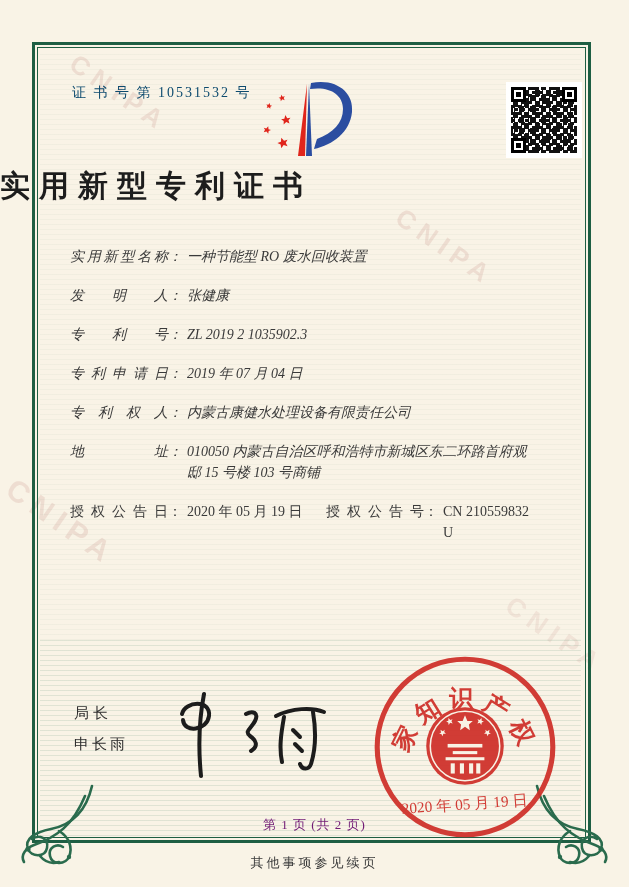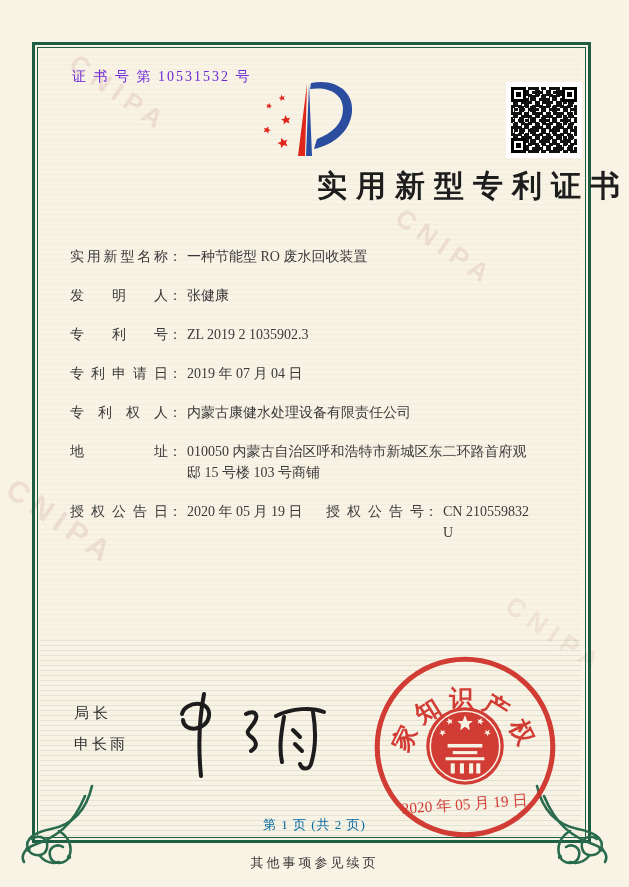--- a/index.html
+++ b/index.html
@@ -19,56 +19,56 @@
     background:repeating-linear-gradient(0deg,rgba(70,130,100,0.14) 0 1px,transparent 1px 5px);}
   
   .watermark{position:absolute;font-family:"Liberation Sans","DejaVu Sans",sans-serif;
     font-weight:bold;font-size:26px;letter-spacing:7px;color:rgba(200,145,135,0.22);
     transform:rotate(35deg);white-space:nowrap;}
   .wm1{left:62px;top:78px;}
   .wm2{left:388px;top:232px;}
   .wm3{left:-2px;top:505px;font-size:30px;}
   .wm4{left:498px;top:620px;color:rgba(200,145,135,0.16);}
   
-  .cert-no{position:absolute;left:72px;top:68px;font-size:14px;letter-spacing:2px;color:#6d28d9;}
+  .cert-no{position:absolute;left:72px;top:84px;font-size:14px;letter-spacing:2px;color:#0c4a6e;}
   
   .logo{position:absolute;left:255px;top:76px;width:130px;height:95px;}
   
   .qr{position:absolute;left:506px;top:82px;width:76px;height:76px;background:#fff;padding:5px;box-sizing:border-box;}
   .qr-grid{position:relative;width:100%;height:100%;background:#fff;
     background-image:
       conic-gradient(#111 90deg,transparent 90deg 180deg,#111 180deg 270deg,transparent 270deg),
       conic-gradient(transparent 90deg,#111 90deg 180deg,transparent 180deg 270deg,#111 270deg);
     background-size:7px 7px,11px 11px;background-position:0 0,2px 3px;}
   .fp{position:absolute;width:15px;height:15px;border:3px solid #000;background:#fff;box-sizing:border-box;}
   .fp::after{content:"";position:absolute;inset:2px;background:#000;}
   .fp-tl{left:0;top:0;} .fp-tr{right:0;top:0;} .fp-bl{left:0;bottom:0;}
   
-  .title{position:absolute;left:0;right:0;top:166px;text-align:right;
+  .title{position:absolute;left:0;right:0;top:166px;text-align:left;
     font-size:30px;font-weight:bold;letter-spacing:9px;color:#1d1d1d;}
   
   .fields{position:absolute;left:70px;top:246px;width:470px;font-size:14px;color:#3a3a3a;}
-  .row{display:flex;margin-bottom:18px;line-height:21px;}
+  .row{display:flex;margin-bottom:18px;line-height:21px;font-style:italic;}
   .lab{flex:0 0 98px;width:98px;text-align:justify;text-align-last:justify;}
   .val{flex:1;margin-left:5px;}
   .grant{display:flex;line-height:21px;}
   .gleft{display:flex;width:256px;justify-content:space-between;}
   .gright{display:flex;flex:1;}
   
   .paras{position:absolute;left:58px;top:512px;width:513px;font-size:13.5px;
     line-height:27px;color:#3f3f3f;text-align:justify;}
   .paras p{margin:0;text-indent:2em;}
   
   .signer-title{position:absolute;left:74px;top:704px;font-size:15px;letter-spacing:4px;color:#2e2e2e;font-family:Liberation Mono, monospace;}
   .signer-name{position:absolute;left:74px;top:735px;font-size:15px;letter-spacing:3px;color:#2e2e2e;}
   .sig-svg{position:absolute;left:158px;top:686px;width:185px;height:98px;}
   
   .seal-svg{position:absolute;left:368px;top:650px;width:194px;height:194px;opacity:0.93;}
   
-  .pageinfo{position:absolute;left:0;right:0;top:816px;text-align:center;font-size:13px;letter-spacing:1px;color:#0369a1;}
+  .pageinfo{position:absolute;left:0;right:0;top:816px;text-align:center;font-size:13px;letter-spacing:1px;color:#701a75;}
   .note{position:absolute;left:0;right:0;top:854px;text-align:center;font-size:13px;letter-spacing:3px;color:#3a3a3a;}
   
   .flourish{position:absolute;width:82px;height:84px;}
   .fl-left{left:14px;top:784px;}
   .fl-right{left:533px;top:784px;transform:scaleX(-1);}
 </style>
 </head>
 <body>
 
 <div class="page">

